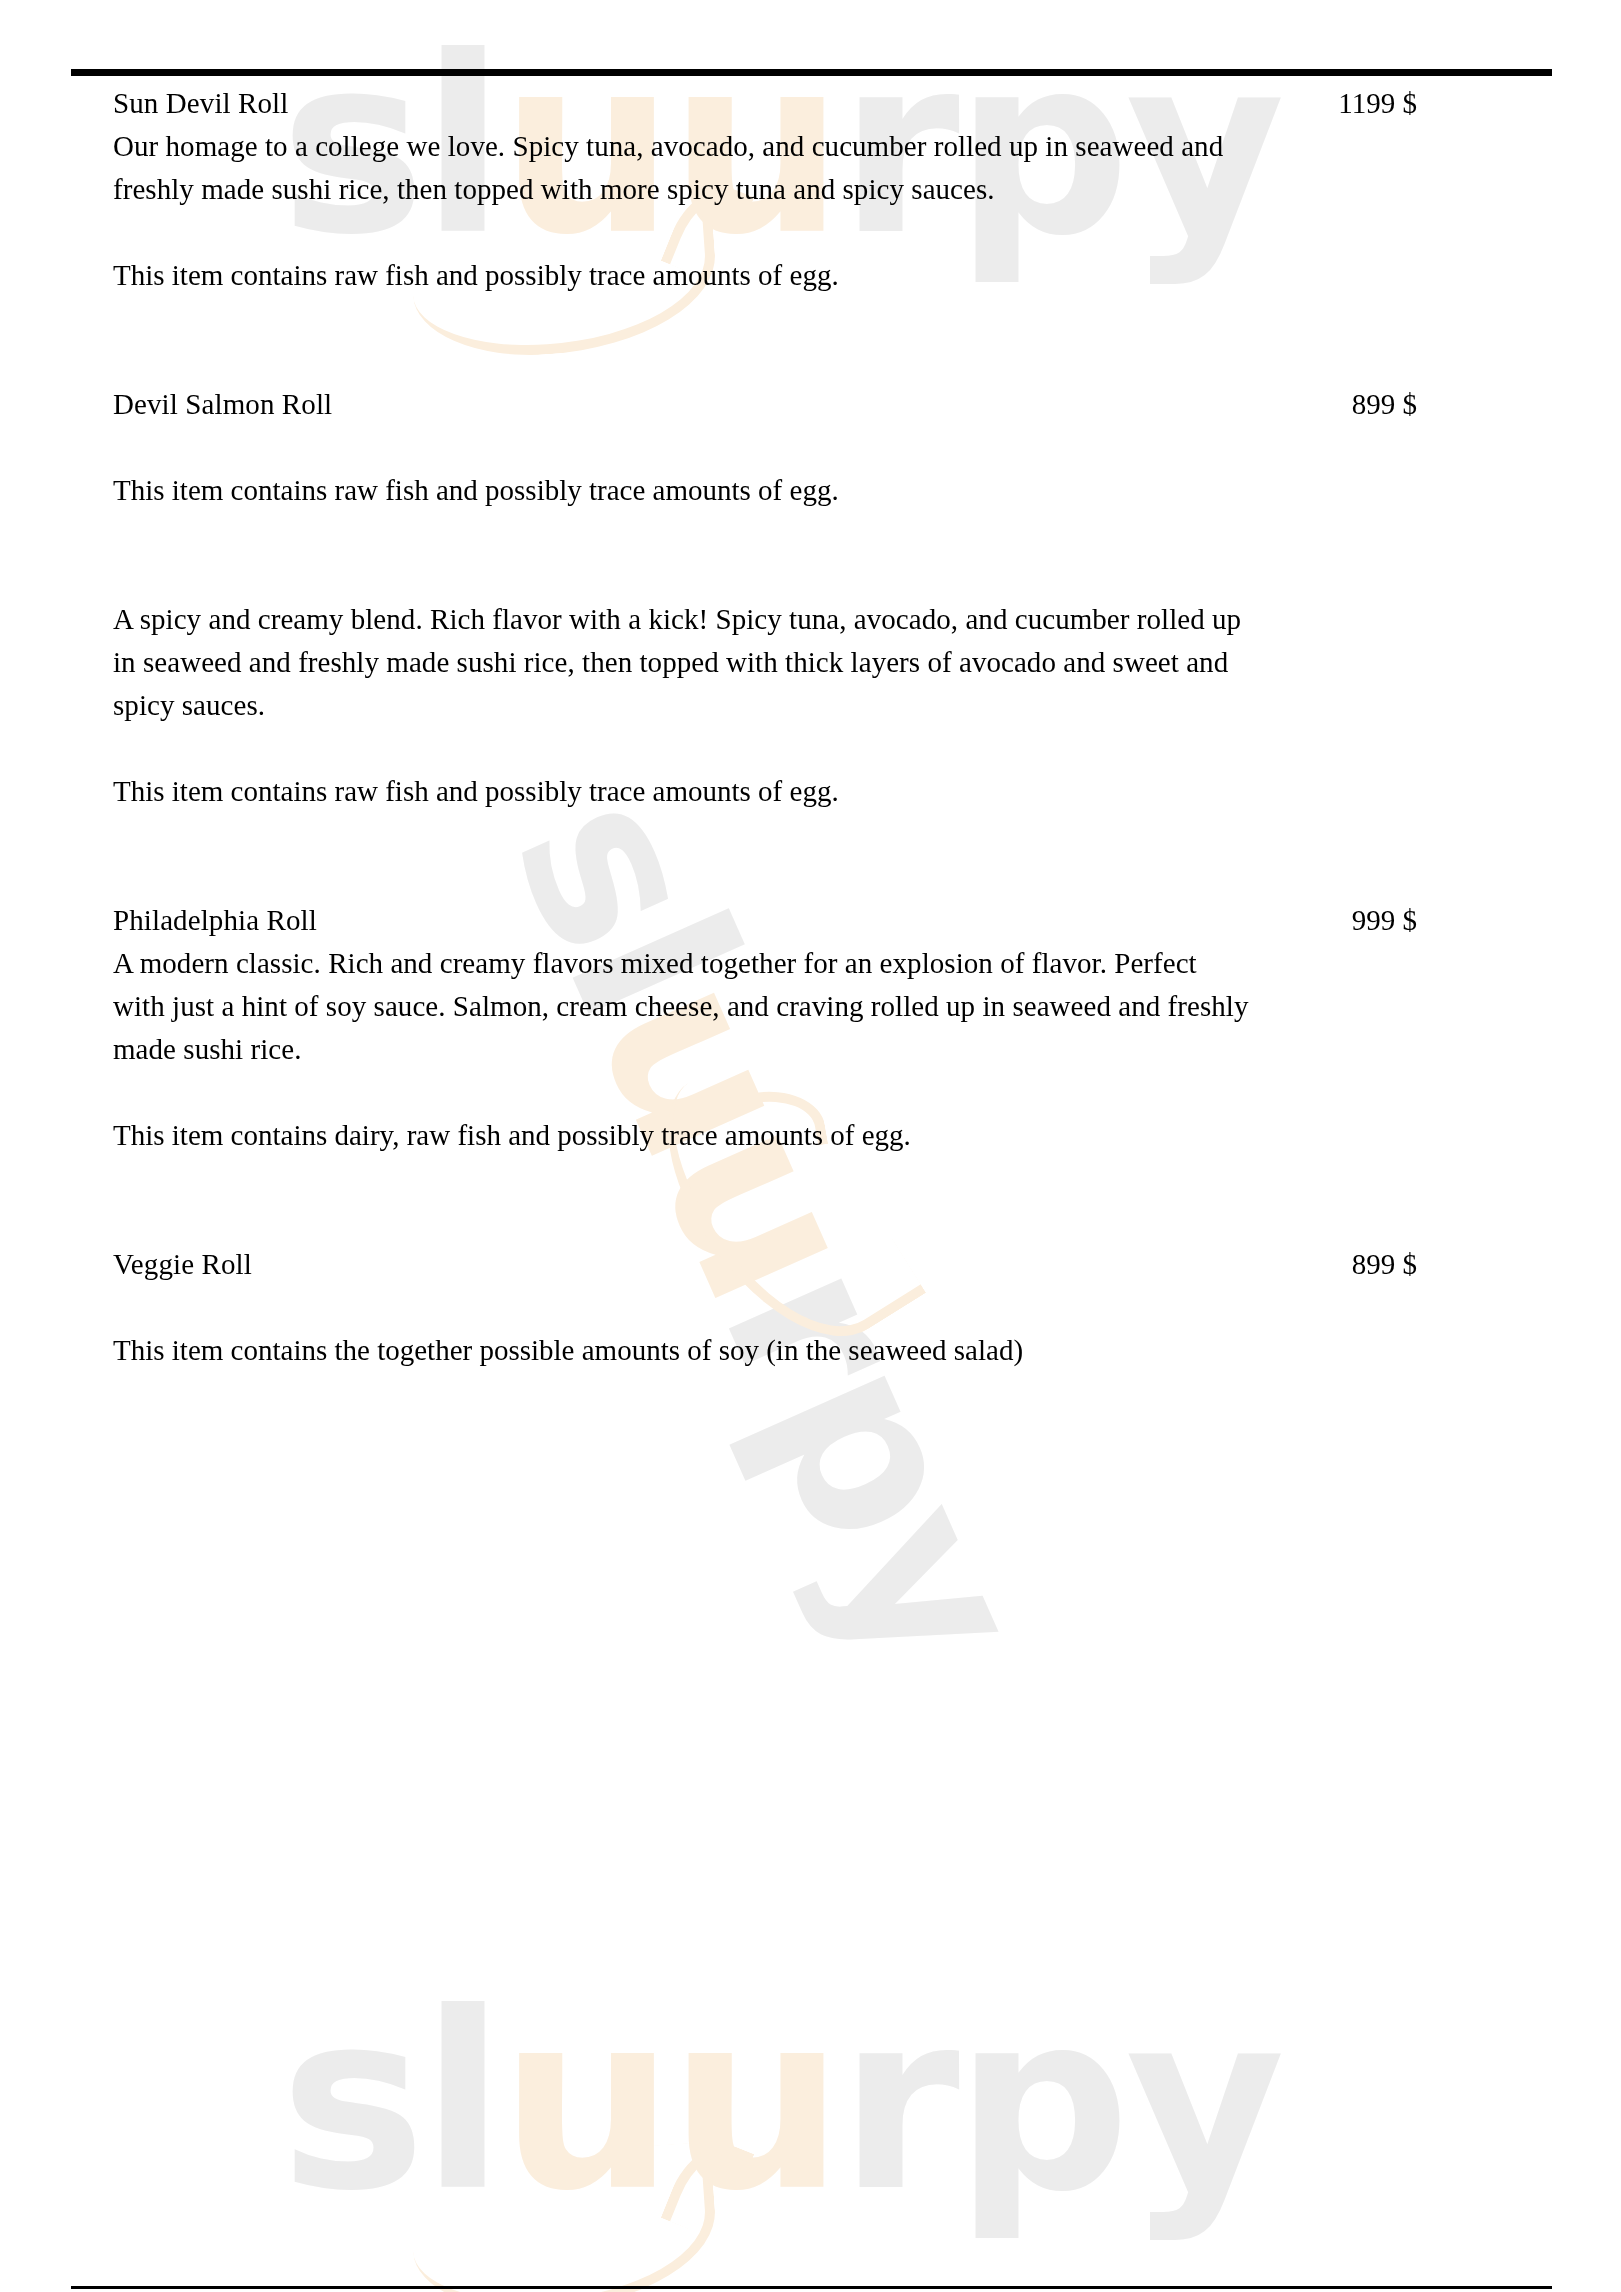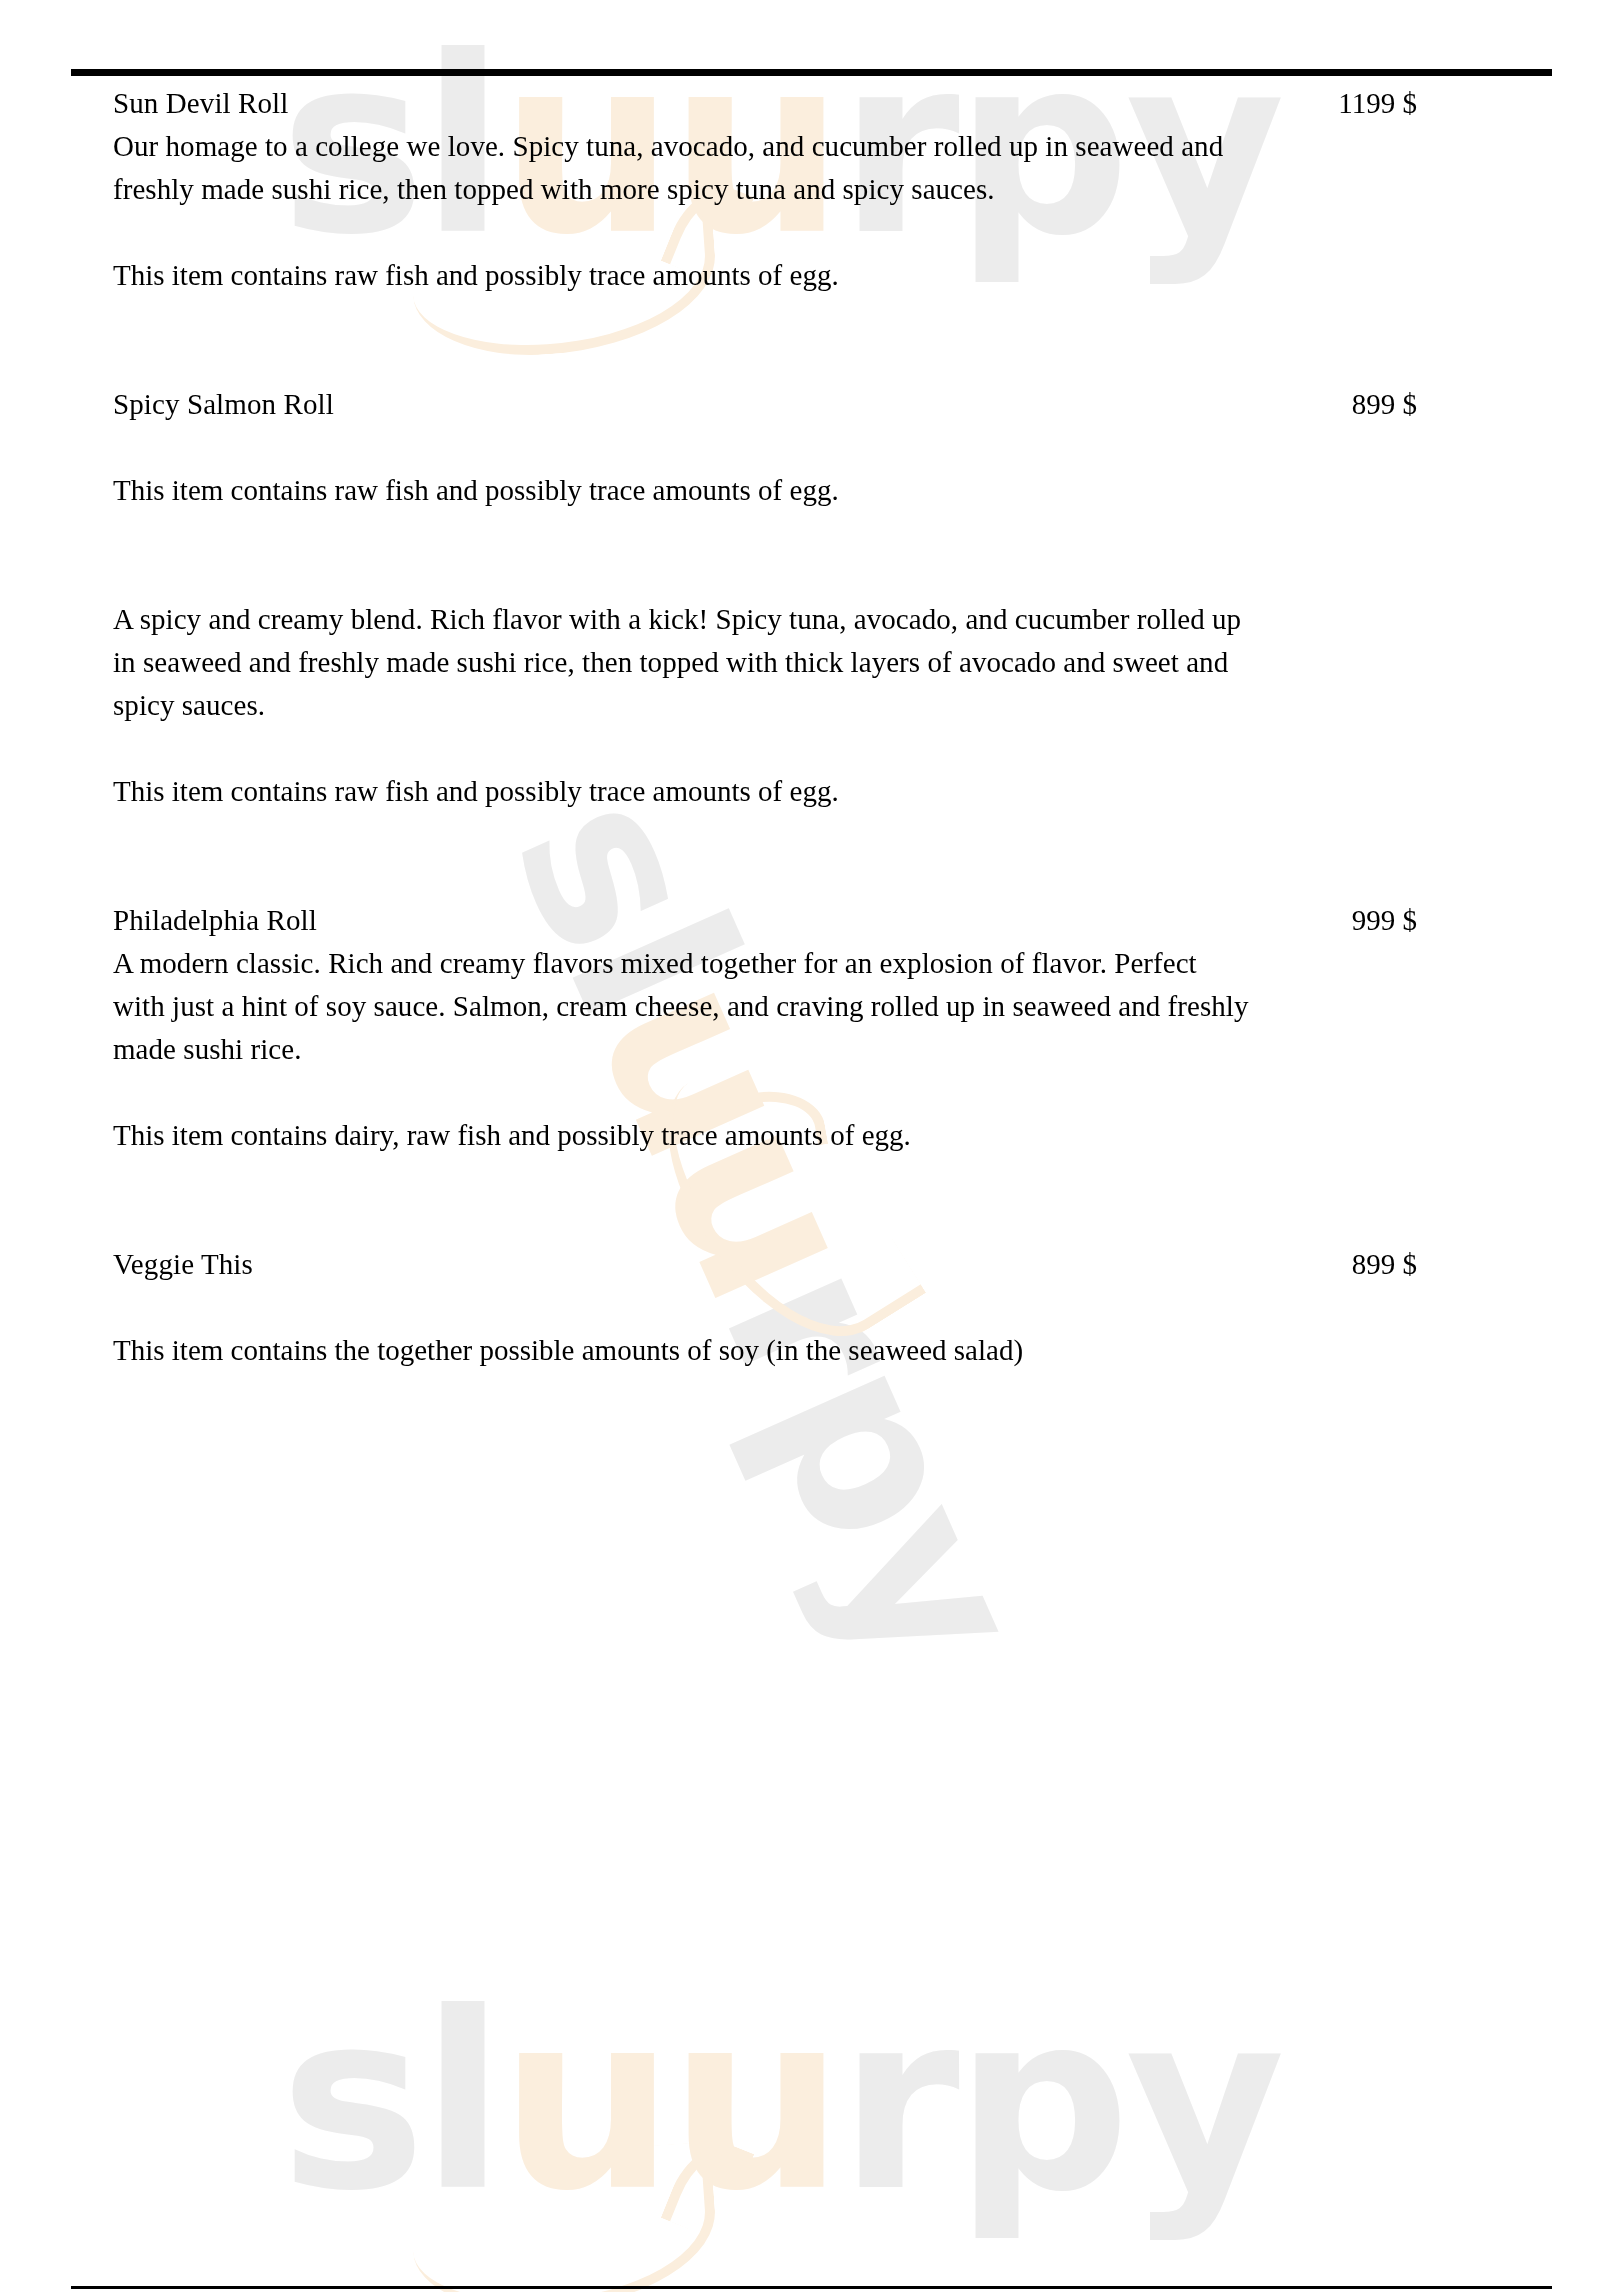--- a/index.html
+++ b/index.html
@@ -186,21 +186,21 @@
         <div class="item-name">Sun Devil Roll</div>
         <div class="item-price">1199 $</div>
       </div>
       <div class="item-desc">Our homage to a college we love. Spicy tuna, avocado, and cucumber rolled up in seaweed and freshly made sushi rice, then topped with more spicy tuna and spicy sauces.</div>
       <div class="item-allergen">This item contains raw fish and possibly trace amounts of egg.</div>
     </div>
     <div class="item-gap"></div>
 
     <div class="item">
       <div class="item-head">
-        <div class="item-name">Spicy Salmon Roll</div>
+        <div class="item-name">Devil Salmon Roll</div>
         <div class="item-price">899 $</div>
       </div>
       <div class="item-allergen">This item contains raw fish and possibly trace amounts of egg.</div>
     </div>
     <div class="item-gap"></div>
 
     <div class="item">
       <div class="item-desc">A spicy and creamy blend. Rich flavor with a kick! Spicy tuna, avocado, and cucumber rolled up in seaweed and freshly made sushi rice, then topped with thick layers of avocado and sweet and spicy sauces.</div>
       <div class="item-allergen">This item contains raw fish and possibly trace amounts of egg.</div>
     </div>
@@ -211,21 +211,21 @@
         <div class="item-name">Philadelphia Roll</div>
         <div class="item-price">999 $</div>
       </div>
       <div class="item-desc">A modern classic. Rich and creamy flavors mixed together for an explosion of flavor. Perfect with just a hint of soy sauce. Salmon, cream cheese, and craving rolled up in seaweed and freshly made sushi rice.</div>
       <div class="item-allergen">This item contains dairy, raw fish and possibly trace amounts of egg.</div>
     </div>
     <div class="item-gap"></div>
 
     <div class="item">
       <div class="item-head">
-        <div class="item-name">Veggie This</div>
+        <div class="item-name">Veggie Roll</div>
         <div class="item-price">899 $</div>
       </div>
       <div class="item-allergen">This item contains the together possible amounts of soy (in the seaweed salad)</div>
     </div>
 
   </div>
 
   <div class="rule-bottom"></div>
 
 </div>

